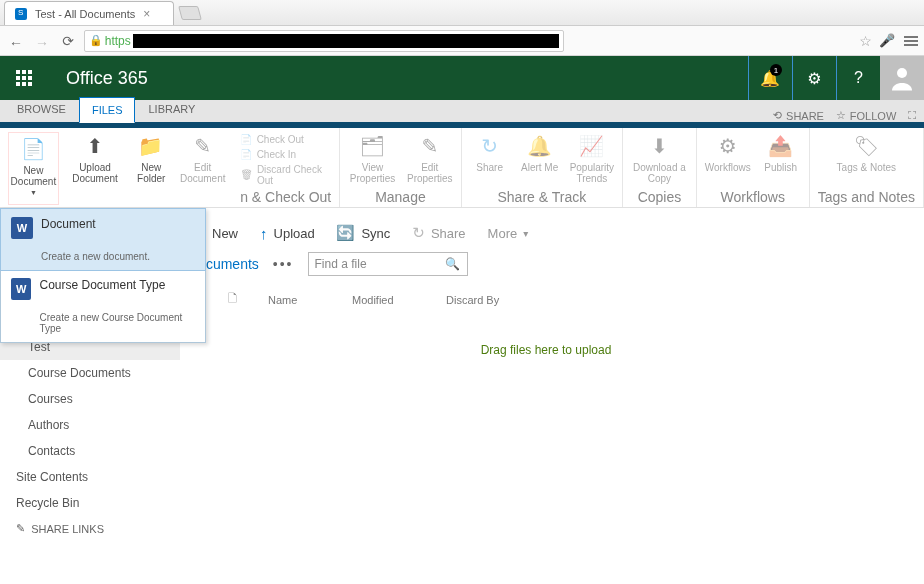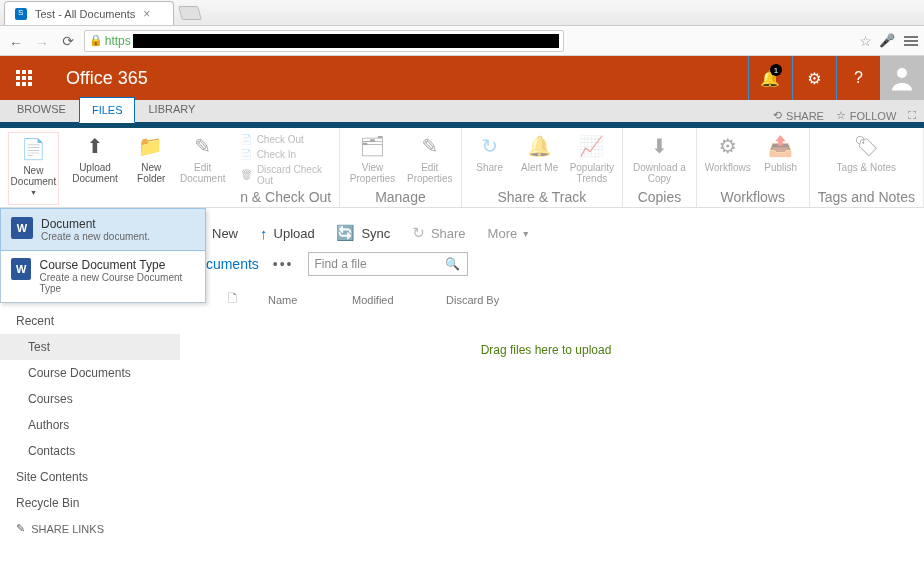--- a/index.html
+++ b/index.html
@@ -19,21 +19,21 @@
   .lock { color: #4caf50; font-size: 11px; margin-right: 2px;}
   .https { color: #4caf50; font-size: 12px;}
   .redacted { background: #000; height: 14px; flex: 1; margin-left: 2px;}
   .browser-right { margin-left: auto; display: flex; align-items: center; gap: 8px; color: #999;}
   .star { font-size: 14px;}
   .mic { font-size: 13px;}
   .menu-lines { display: flex; flex-direction: column; gap: 2px;}
   .menu-lines span { width: 14px; height: 2px; background: #777;}
 
   
-  .o365-header { height: 44px; background: #c2410c; color: #fff; display: flex; align-items: stretch;}
+  .o365-header { height: 44px; background: #14532d; color: #fff; display: flex; align-items: stretch;}
   .waffle { width: 48px; display: flex; align-items: center; justify-content: center;}
   .waffle-grid { display: grid; grid-template-columns: repeat(3,4px); grid-template-rows: repeat(3,4px); gap: 2px;}
   .waffle-grid span { background: #fff;}
   .brand { display: flex; align-items: center; padding: 0 18px; font-size: 18px; font-weight: 300;}
   .site-label { display: flex; align-items: center; padding: 0 24px; font-size: 18px; font-weight: 300; border-left: 1px solid #3a8fd0;}
   .o365-right { margin-left: auto; display: flex; align-items: stretch;}
   .o365-btn { width: 44px; display: flex; align-items: center; justify-content: center; font-size: 16px; border-left: 1px solid #3a8fd0; position: relative;}
   .badge { position: absolute; top: 8px; right: 10px; background: #000; color: #fff; border-radius: 50%; width: 12px; height: 12px; font-size: 8px; display: flex; align-items: center; justify-content: center;}
   .avatar { width: 44px; background: #c0c0c0; display: flex; align-items: center; justify-content: center;}
   .avatar svg { width: 30px; height: 30px;}
@@ -55,21 +55,21 @@
   .rlist { display: flex; flex-direction: column; gap: 4px; justify-content: center; font-size: 10px; color: #777;}
   .rlist div { display: flex; align-items: center; gap: 4px;}
   .rbtn.dim, .rlist.dim { opacity: 0.5;}
   .newdoc-btn { border: 1px solid #fdd; background: #fff; padding: 2px;}
   
   
   .doc-dropdown { position: absolute; top: 80px; left: 0; width: 206px; background: #fff; border: 1px solid #aec7da; box-shadow: 2px 2px 4px rgba(0,0,0,0.15); z-index: 10;}
   .dd-item { display: flex; gap: 8px; padding: 8px 10px; align-items: flex-start;}
   .dd-item.hover { background: #d6e8f6; border: 1px solid #9cc4e4; margin: -1px;}
   .dd-icon { width: 22px; height: 22px; background: #2b579a; display: flex; align-items: center; justify-content: center; color: #fff; font-size: 11px; font-weight: bold; border-radius: 2px;}
-  .dd-text { display: flex; flex-direction: column;}
+  .dd-text { display: flex; flex-direction: column; gap: 20px;}
   .dd-title { font-size: 12px; color: #333;}
   .dd-sub { font-size: 10px; color: #666;}
 
   
   .content { display: flex;}
   .left-nav { width: 180px; padding: 8px 0; flex-shrink: 0;}
   .nav-link { padding: 6px 16px; font-size: 12px; color: #555;}
   .nav-link.sub { padding-left: 28px;}
   .nav-link.sel { background: #ededed;}
   .nav-link.edit { display: flex; align-items: center; gap: 6px; color: #666; font-size: 11px;}

